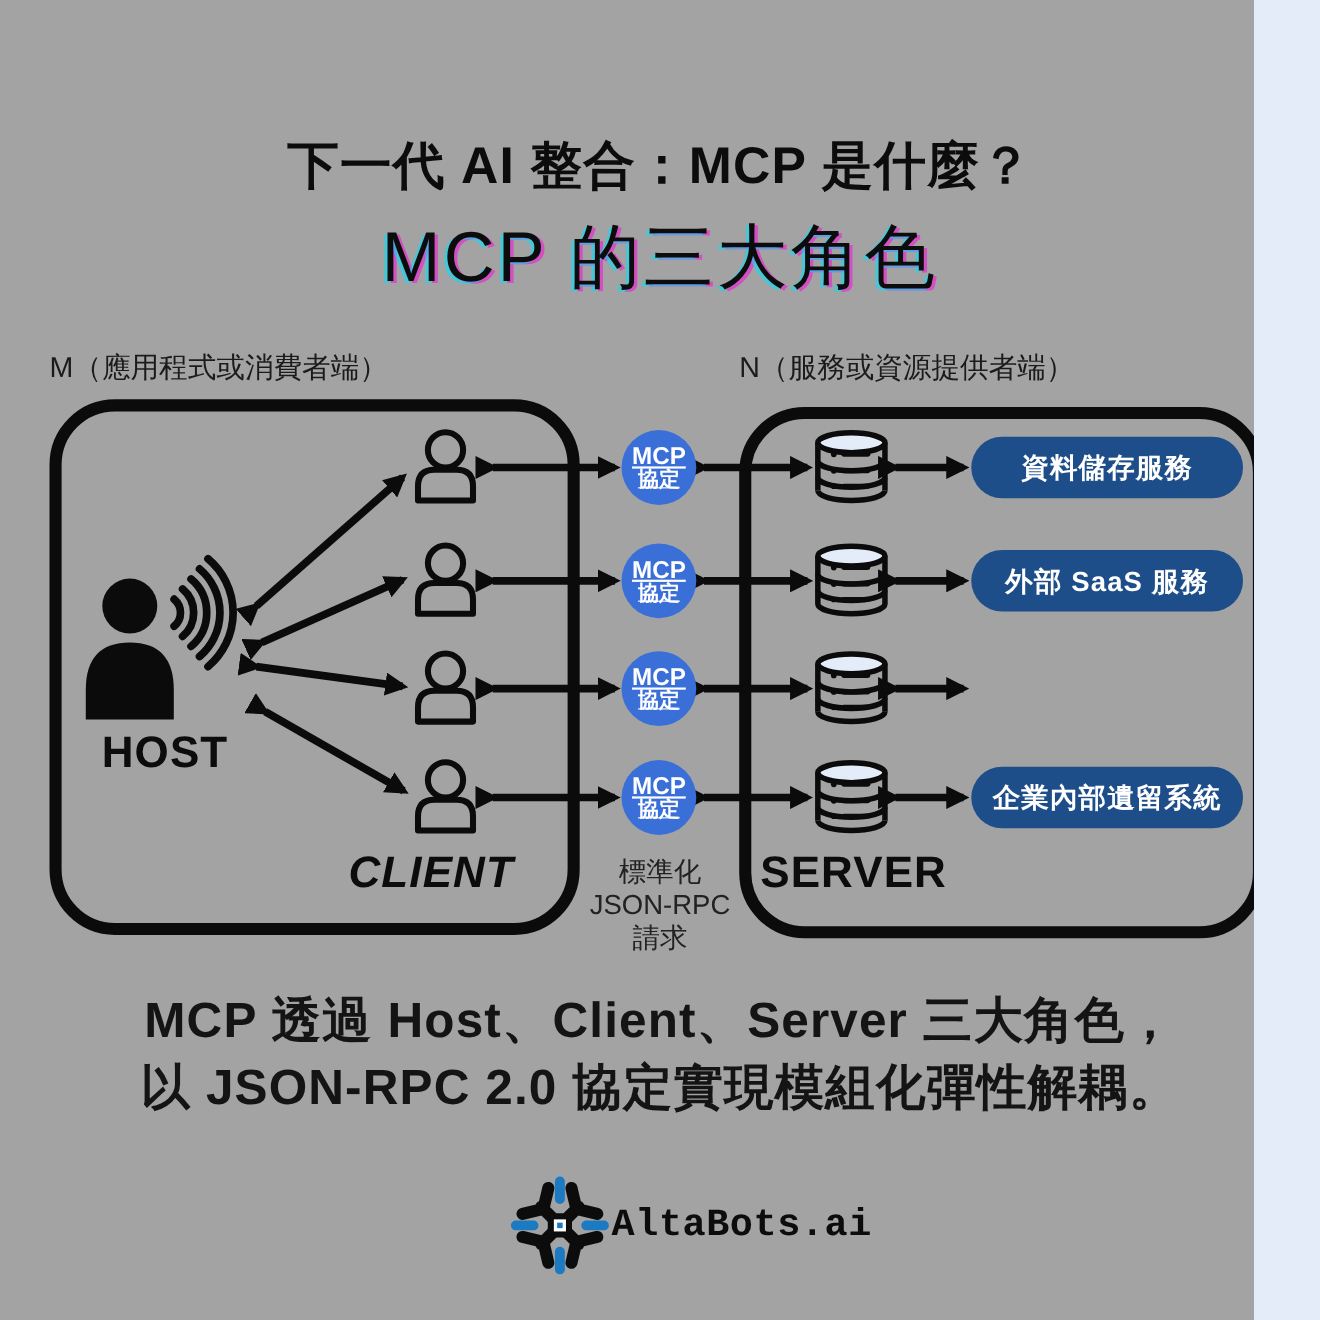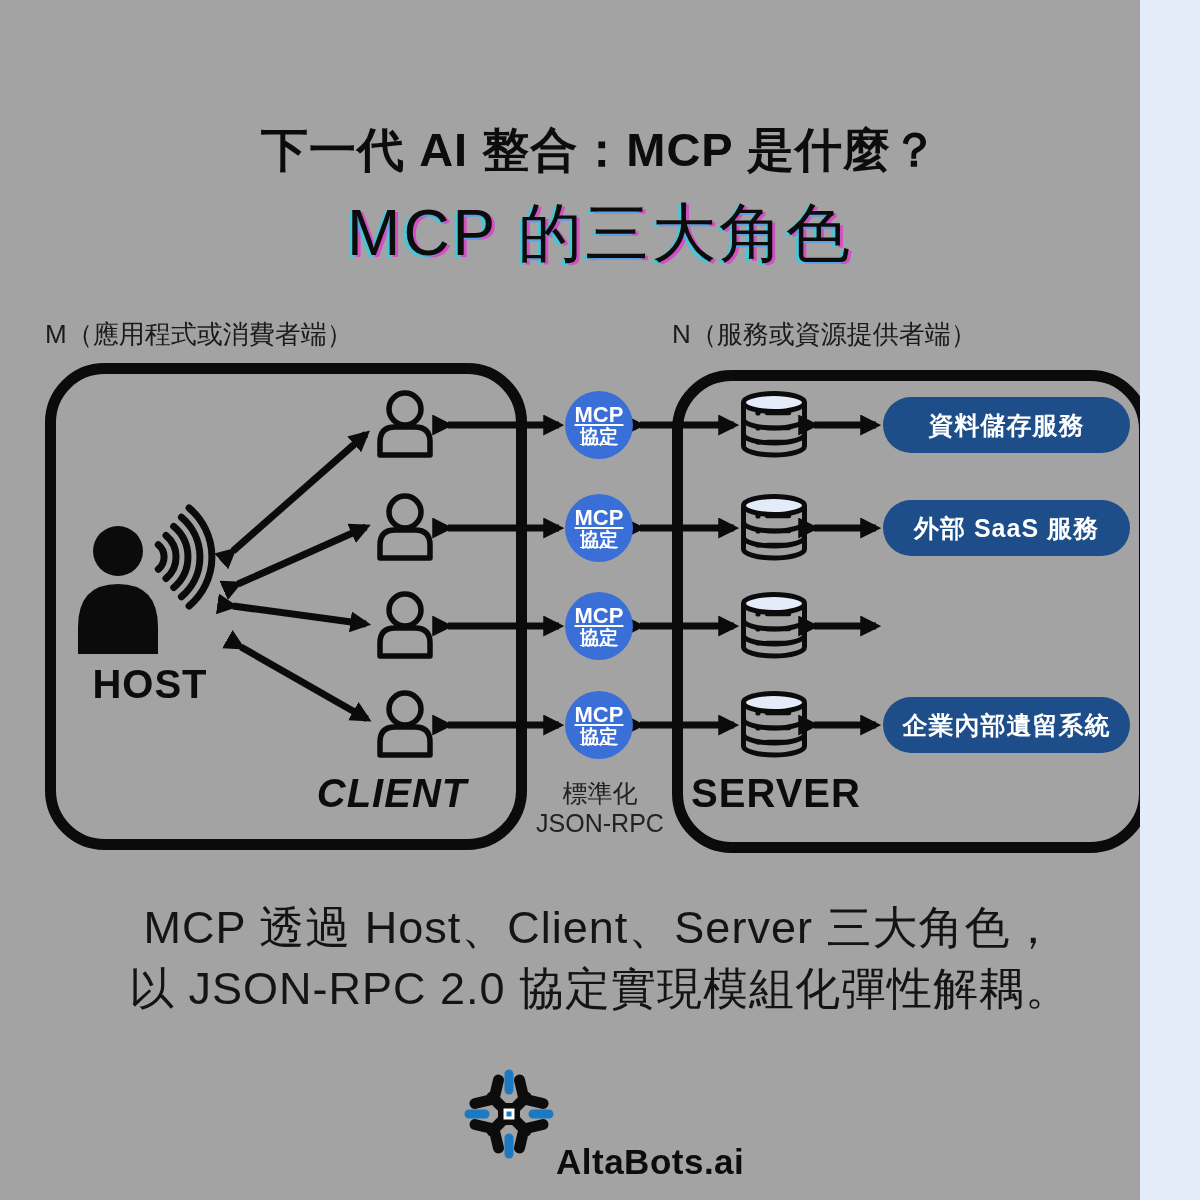--- a/index.html
+++ b/index.html
@@ -35,25 +35,25 @@
     left:883px;width:247px;height:56px;border-radius:28px;
     display:flex;align-items:center;justify-content:center;
     color:#fff;font-size:25px;font-weight:700;letter-spacing:1px;
   }
   .rpcnote{
     left:500px;top:778px;width:200px;text-align:center;
     font-size:25px;line-height:30px;color:#222;font-weight:400;
   }
   .summary{
     left:0;top:897px;width:1200px;text-align:center;
-    font-size:45px;line-height:61px;font-weight:400;color:#141414;letter-spacing:1px;
+    font-size:45px;line-height:61px;font-weight:700;color:#141414;letter-spacing:1px;
   }
   .brand-text{
-    left:556px;top:1094px;font-family:Liberation Sans, sans-serif;
-    font-size:35px;font-weight:700;color:#0c0c0c;letter-spacing:0.5px;margin-top:48px;
+    left:556px;top:1094px;font-family:Liberation Mono, monospace;
+    font-size:35px;font-weight:700;color:#0c0c0c;letter-spacing:0.5px;
   }
 </style>
 </head>
 <body>
 
 <div class="canvas">
 
   <div class="abs title1">下一代 AI 整合：MCP 是什麼？</div>
   <div class="abs title2">MCP 的三大角色</div>
 
@@ -158,20 +158,21 @@
     <span class="l2">協定</span>
   </div>
 
   <div class="abs pill" style="top:397px;background:#1d4e89;">資料儲存服務</div>
   <div class="abs pill" style="top:500px;background:#1d4e89;">外部 SaaS 服務</div>
   <div class="abs pill" style="top:697px;background:#1d4e89;">企業內部遺留系統</div>
 
   <div class="abs rpcnote">
     <div>標準化</div>
     <div>JSON-RPC</div>
+    <div>請求</div>
   </div>
 
   <div class="abs summary">
     <div>MCP 透過 Host、Client、Server 三大角色，</div>
     <div>以 JSON-RPC 2.0 協定實現模組化彈性解耦。</div>
   </div>
 
   <svg class="abs" style="left:459px;top:1064px;" width="100" height="100" viewBox="-50 -50 100 100">
 
     <g stroke="#1b7ac2" stroke-width="9" stroke-linecap="round">

